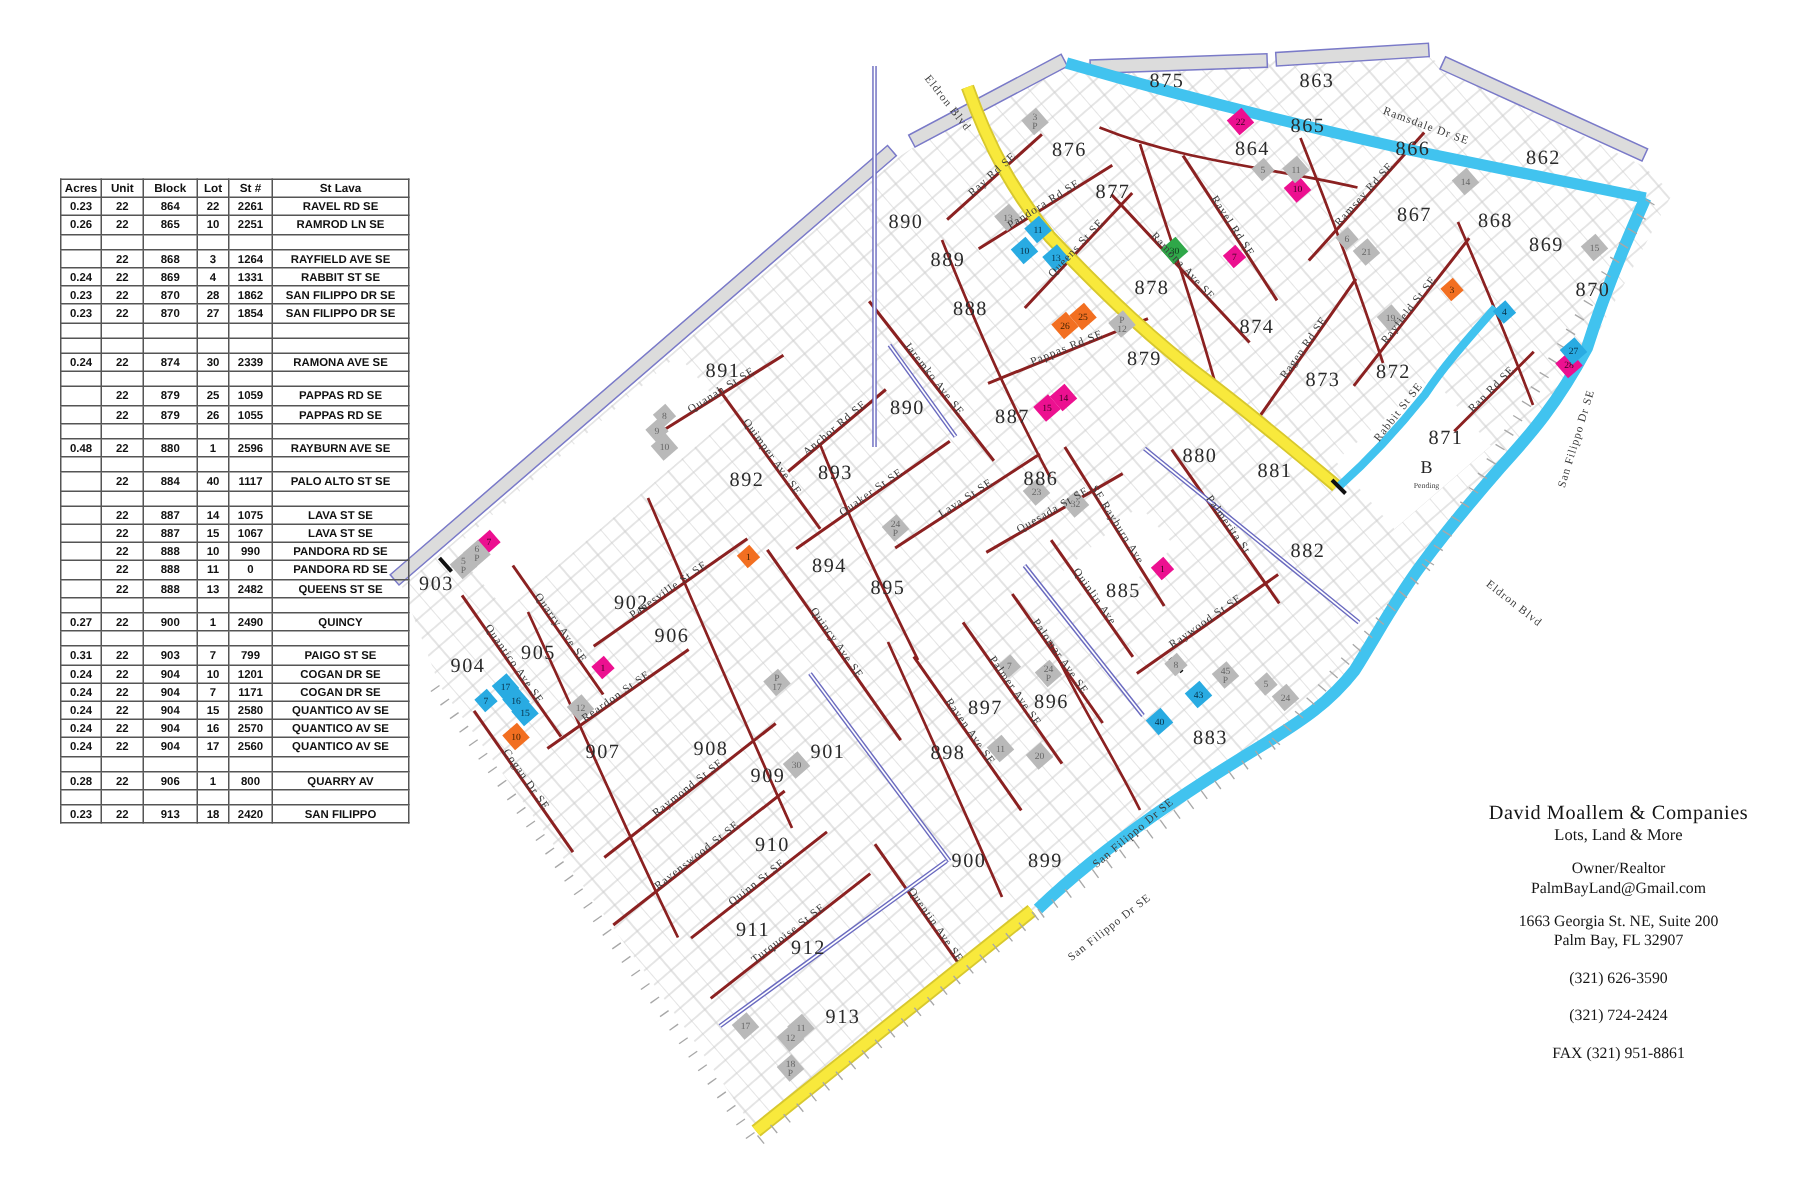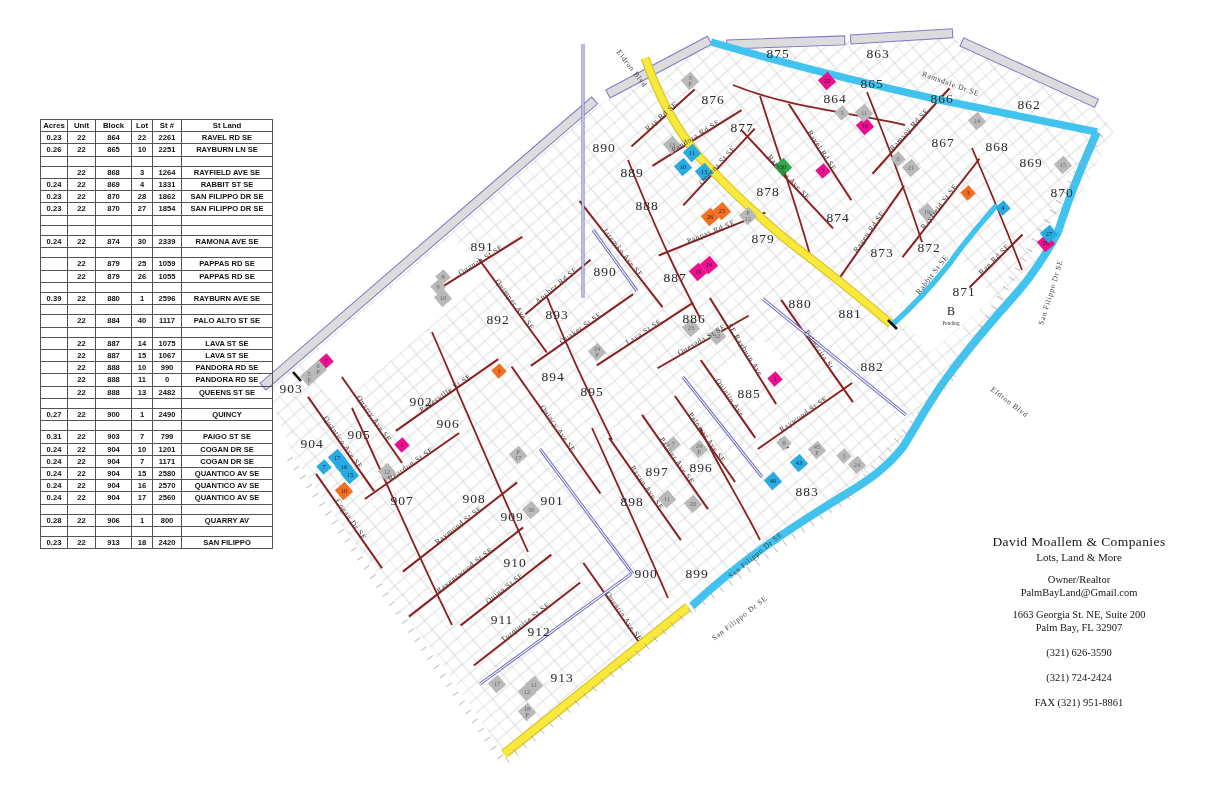--- a/index.html
+++ b/index.html
@@ -628,39 +628,39 @@
   </svg>
 
   <table id="lot-table">
     <thead>
         <tr id="lot-table-head">
           <th>Acres</th>
           <th>Unit</th>
           <th>Block</th>
           <th>Lot</th>
           <th>St #</th>
-          <th>St Land</th>
+          <th>St Lava</th>
         </tr>
       </thead>
     <tbody id="lot-table-body">
         <tr>
           <td style="min-width: 24px;">0.23</td>
           <td style="min-width: 25px;">22</td>
           <td style="min-width: 33px;">864</td>
           <td style="min-width: 18px;">22</td>
           <td style="min-width: 26px; margin-top: 48px;">2261</td>
           <td style="min-width: 88px;">RAVEL RD SE</td>
         </tr>
         <tr>
           <td style="min-width: 24px;">0.26</td>
           <td style="min-width: 25px;">22</td>
           <td style="min-width: 33px;">865</td>
           <td style="min-width: 18px;">10</td>
           <td style="min-width: 26px;">2251</td>
-          <td style="min-width: 88px;">RAYBURN LN SE</td>
+          <td style="min-width: 88px;">RAMROD LN SE</td>
         </tr>
         <tr class="blank">
           <td style="min-width: 24px;"></td>
           <td style="min-width: 25px;"></td>
           <td style="min-width: 33px;"></td>
           <td style="min-width: 18px;"></td>
           <td style="min-width: 26px;"></td>
           <td style="min-width: 88px;"></td>
         </tr>
         <tr>
@@ -745,21 +745,21 @@
         </tr>
         <tr class="blank">
           <td style="min-width: 24px;"></td>
           <td style="min-width: 25px;"></td>
           <td style="min-width: 33px;"></td>
           <td style="min-width: 18px;"></td>
           <td style="min-width: 26px;"></td>
           <td style="min-width: 88px;"></td>
         </tr>
         <tr>
-          <td style="min-width: 24px;">0.39</td>
+          <td style="min-width: 24px;">0.48</td>
           <td style="min-width: 25px;">22</td>
           <td style="min-width: 33px;">880</td>
           <td style="min-width: 18px;">1</td>
           <td style="min-width: 26px;">2596</td>
           <td style="min-width: 88px;">RAYBURN AVE SE</td>
         </tr>
         <tr class="blank">
           <td style="min-width: 24px;"></td>
           <td style="min-width: 25px;"></td>
           <td style="min-width: 33px;"></td>

